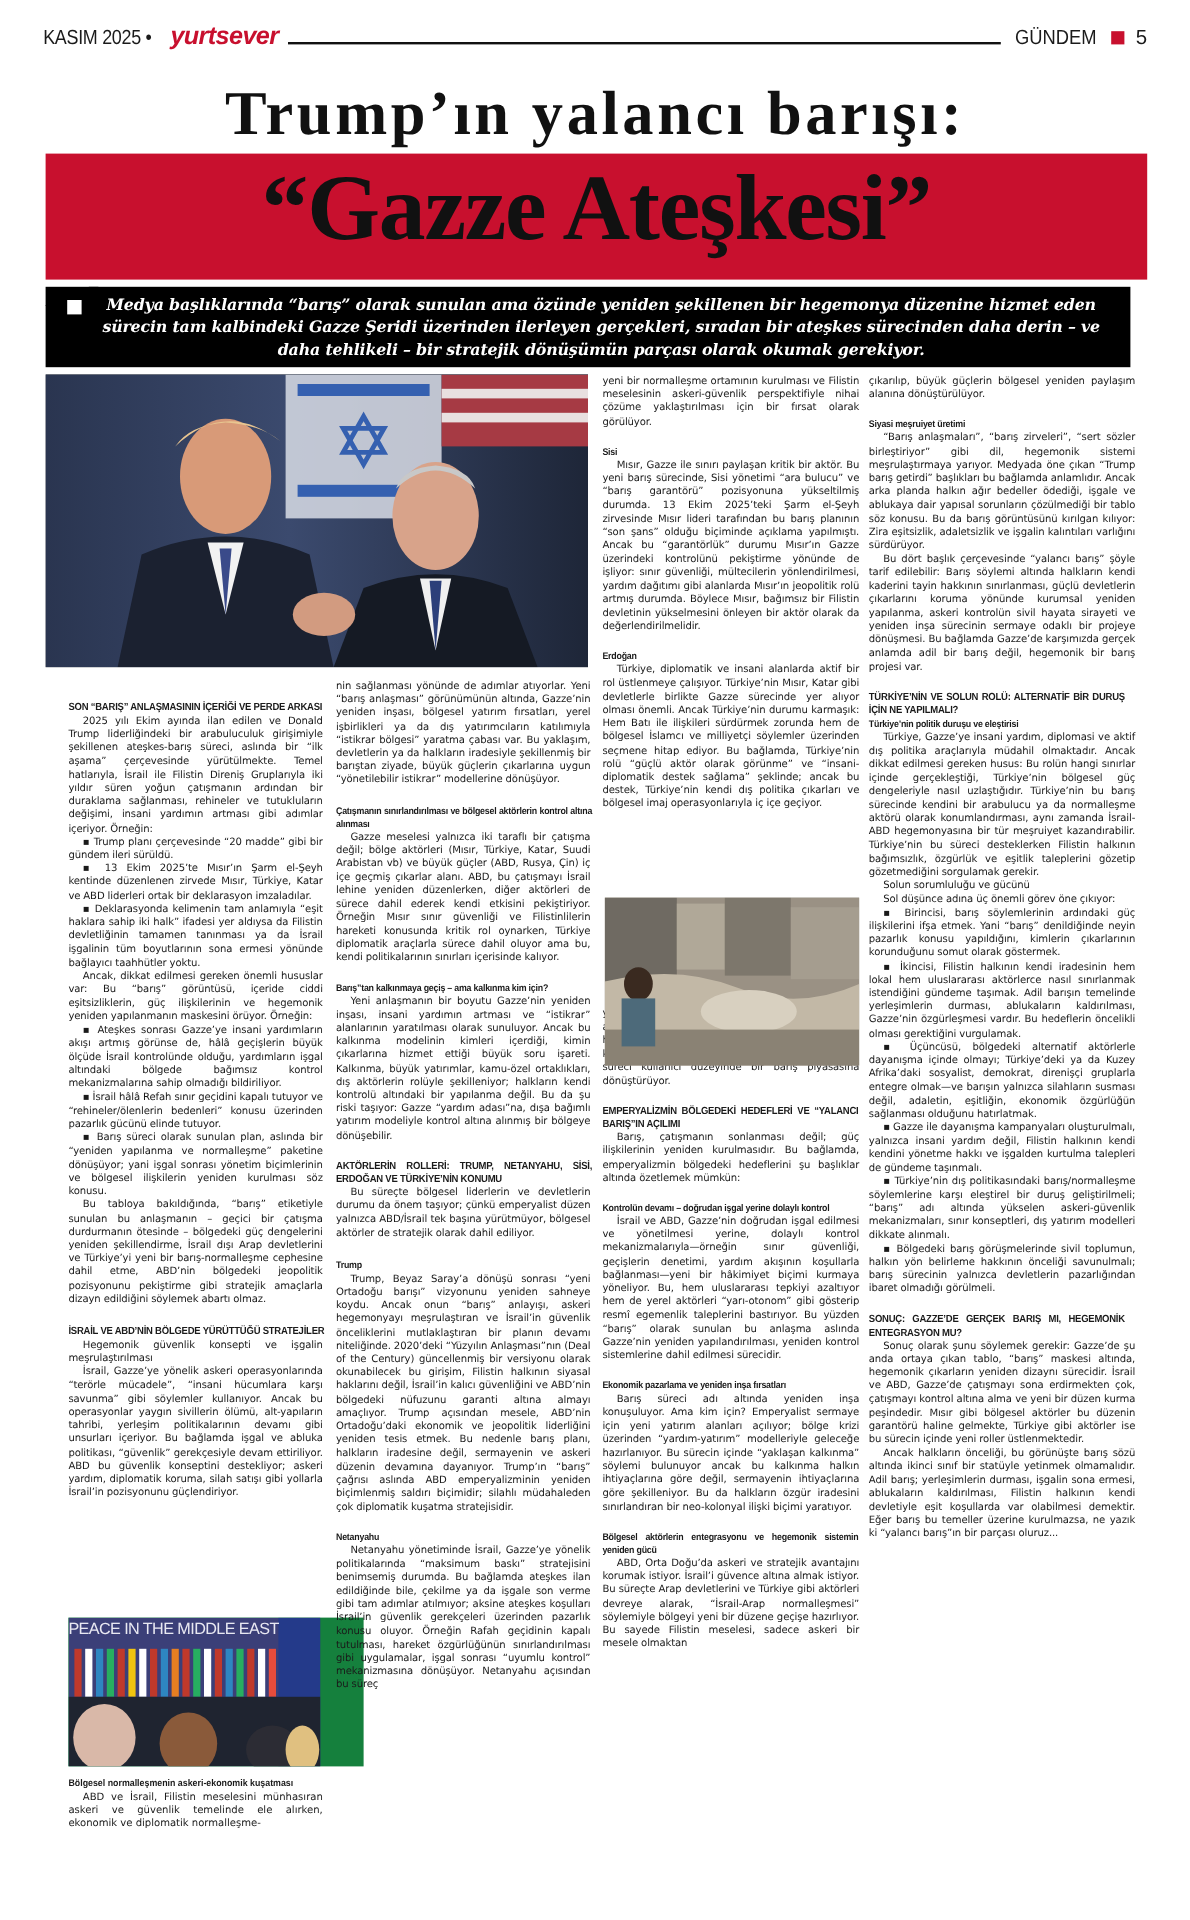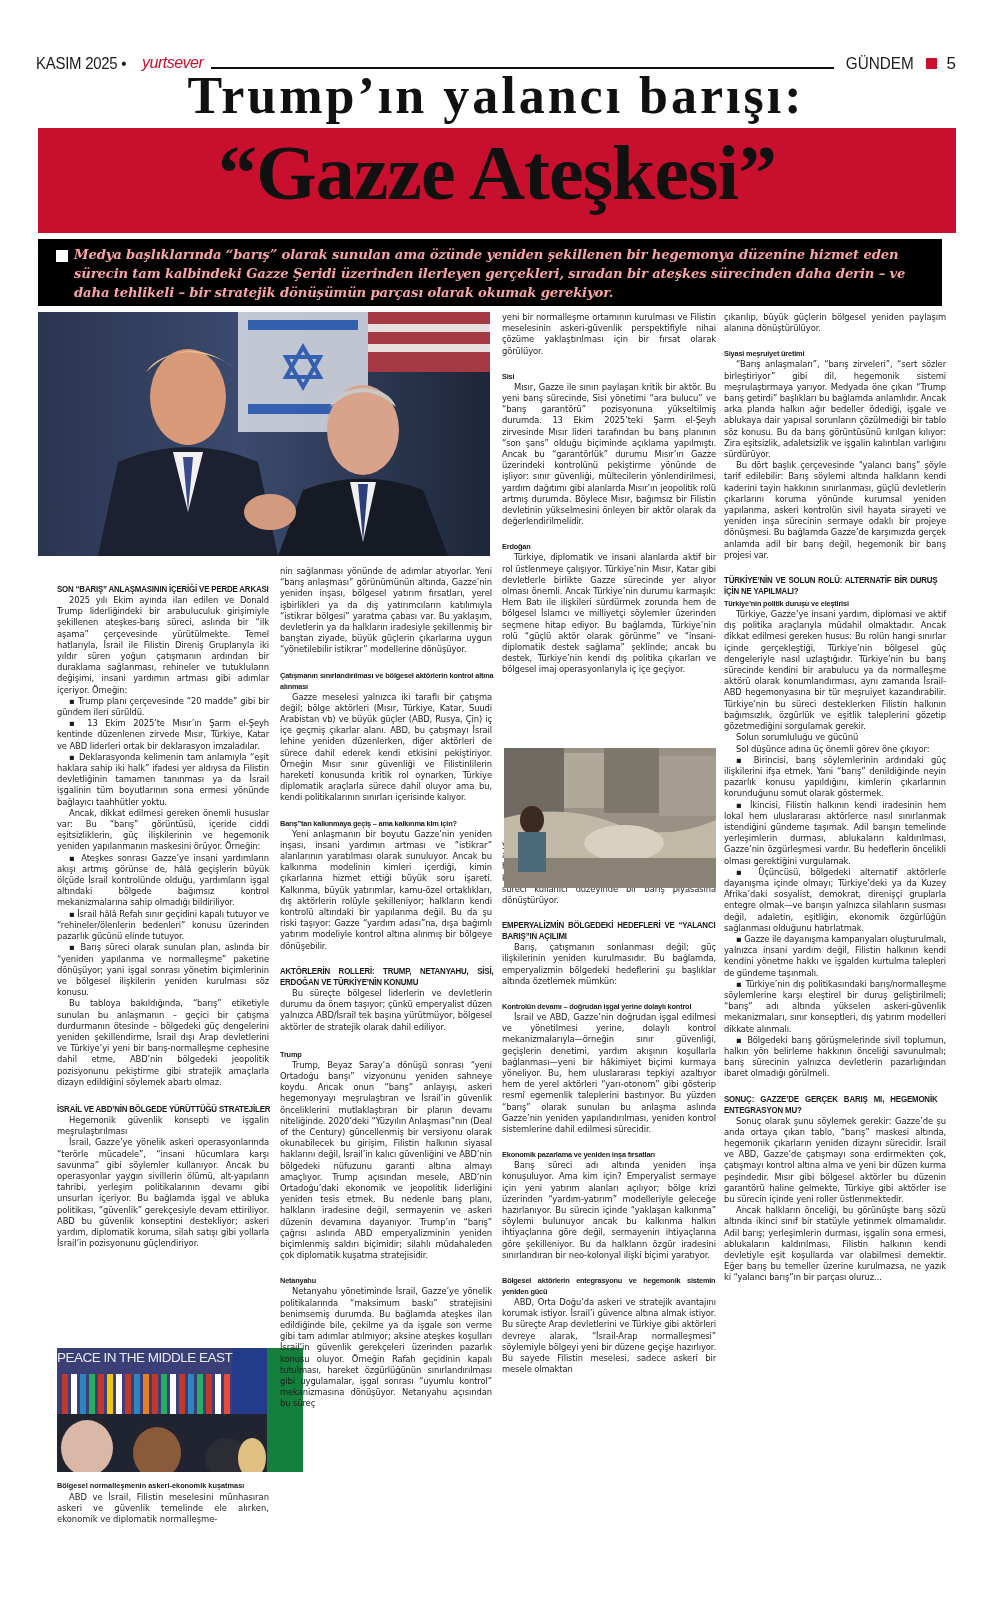--- a/index.html
+++ b/index.html
@@ -1,37 +1,37 @@
 <!DOCTYPE html>
 <html><head>
 <meta charset="utf-8">
 <style>
   * { box-sizing: border-box; margin: 0; padding: 0; }
   html, body { width: 992px; height: 1600px; background: #ffffff; overflow: hidden; }
   body { position: relative; font-family: "DejaVu Sans", sans-serif; color: #1a1a1a; }
 
-  .header { position: absolute; top: 48px; left: 36px; width: 920px; height: 26px; display: flex; align-items: flex-end; }
+  .header { position: absolute; top: 16px; left: 36px; width: 920px; height: 26px; display: flex; align-items: flex-end; }
   .hdr-date { font-family: "Liberation Sans", sans-serif; font-size: 17px; letter-spacing: -0.3px; transform: scaleX(0.88); transform-origin: left; white-space: nowrap; width: 108px; }
-  .hdr-brand { font-family: "Liberation Sans", sans-serif; font-weight: normal; font-size: 16px; color: #c8102e; font-style: italic; letter-spacing: -0.5px; margin-left: -2px; line-height: 22px; }
+  .hdr-brand { font-family: "Liberation Sans", sans-serif; font-weight: bold; font-size: 21px; color: #c8102e; font-style: italic; letter-spacing: -0.5px; margin-left: -2px; line-height: 22px; }
   .hdr-rule { flex: 1; height: 2px; background: #111; margin: 0 8px 5px 8px; }
   .hdr-section { font-family: "Liberation Sans", sans-serif; font-size: 17px; transform: scaleX(0.9); white-space: nowrap; }
   .hdr-square { width: 11px; height: 11px; background: #c8102e; margin: 0 10px 5px 8px; }
   .hdr-page { font-family: "Liberation Sans", sans-serif; font-size: 17px; }
 
   .title1 { position: absolute; top: 68px; left: 0; width: 992px; text-align: center; font-family: "Liberation Serif", serif; font-weight: bold; font-size: 52px; letter-spacing: 3px; line-height: 56px; color: #111; }
   .title-band { position: absolute; top: 128px; left: 38px; width: 918px; height: 105px; background: #c8102e; text-align: center; }
   .title2 { font-family: "Liberation Serif", serif; font-weight: bold; font-size: 78px; line-height: 90px; color: #111; letter-spacing: -1px; }
 
   .byline { position: absolute; top: 239px; left: 38px; display: flex; align-items: center; flex-direction: column; }
   .byline-square { width: 8px; height: 8px; background: #111; margin-right: 8px; }
   .byline-name { font-family: "DejaVu Serif", serif; font-style: italic; font-size: 10px; }
 
   .lead { position: absolute; top: 239px; left: 38px; width: 904px; height: 67px; background: #000; padding: 6px 14px 0 36px; }
   .lead-square { position: absolute; left: 18px; top: 11px; width: 12px; height: 12px; background: #fff; }
-  .lead-text { font-family: "DejaVu Serif", serif; font-style: italic; font-weight: bold; color: #fca5a5; font-size: 13.2px; line-height: 19px; letter-spacing: -0.15px; }
+  .lead-text { font-family: "DejaVu Serif", serif; font-style: italic; font-weight: bold; color: #ffffff; font-size: 13.2px; line-height: 19px; letter-spacing: -0.15px; text-align: center; }
 
   .photo-main { position: absolute; top: 312px; left: 38px; width: 452px; height: 244px; overflow: hidden; background: #1c2433; }
 
   .col { position: absolute; width: 214px; font-size: 8.4px; line-height: 11.2px; letter-spacing: -0.1px; text-align: justify; }
   .col p { text-indent: 12px; }
   .col p.noind { text-indent: 0; }
   .col .bul { text-indent: 12px; }
   .col .bul::before { content: "\25AA\00a0"; }
   .col h3 { font-family: "Liberation Sans", sans-serif; font-weight: bold; font-size: 8.6px; line-height: 11px; text-transform: none; letter-spacing: -0.2px; margin-top: 10px; transform: scaleX(0.92); transform-origin: left; width: 232px; }
   .col h4 { font-family: "Liberation Sans", sans-serif; font-weight: bold; font-size: 8px; line-height: 11px; margin-top: 10px; letter-spacing: -0.2px; transform: scaleX(0.92); transform-origin: left; width: 232px; }

